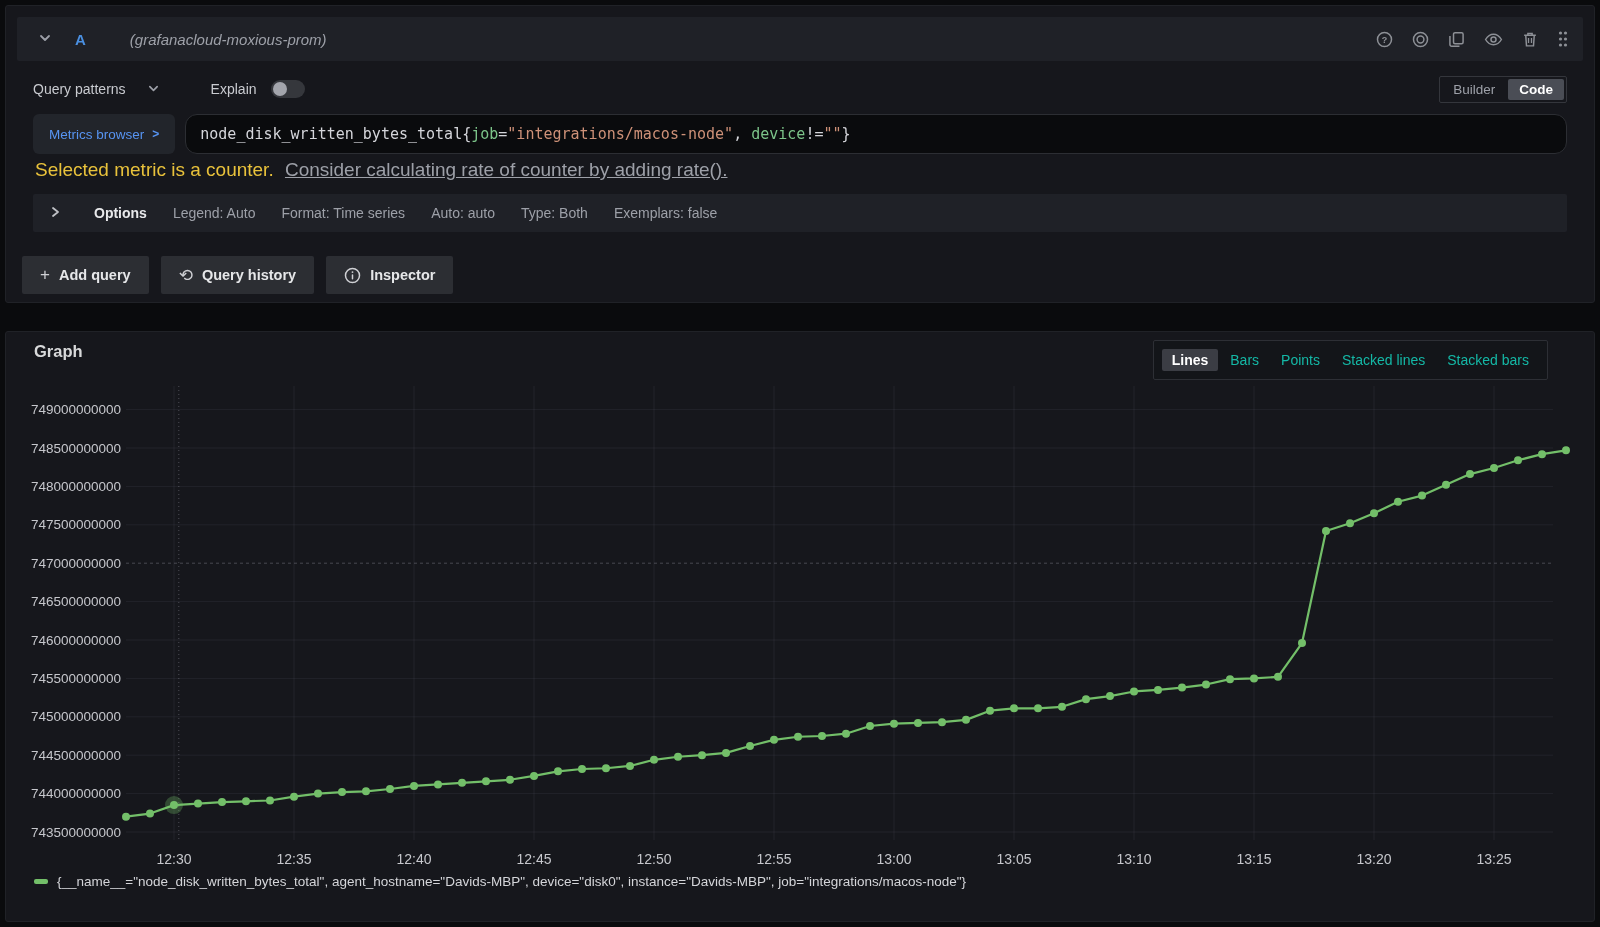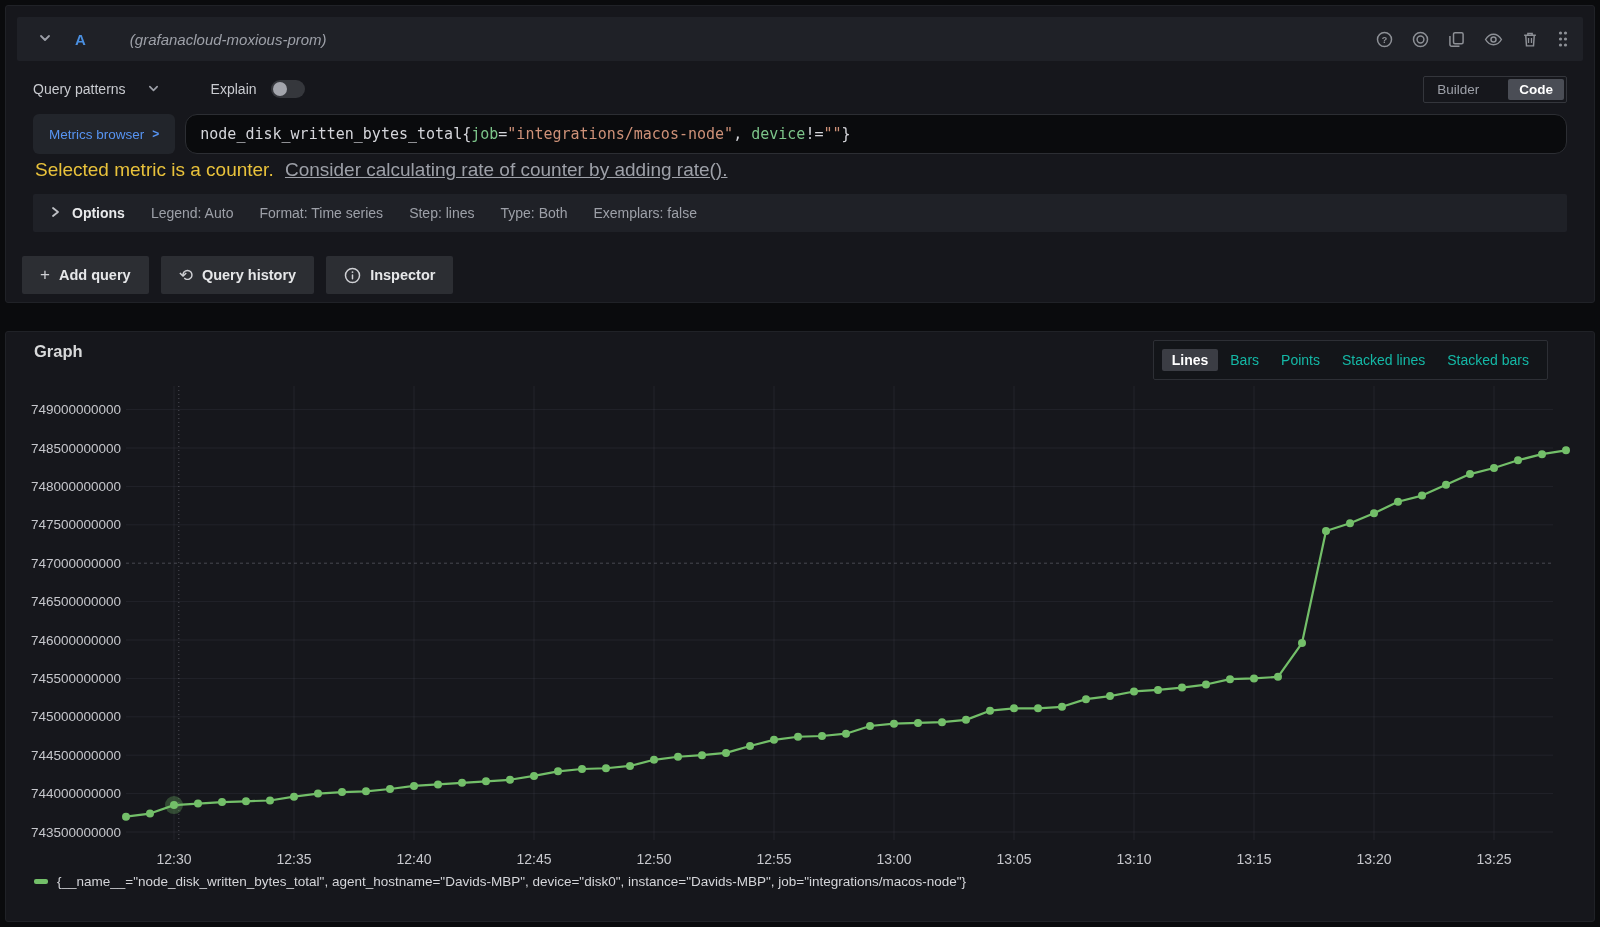--- a/index.html
+++ b/index.html
@@ -21,21 +21,21 @@
   .q-icons{margin-left:auto;display:flex;align-items:center;gap:19px;color:#8d9096}
   .q-icons svg{display:block}
 
   
   .q-toolbar{position:absolute;left:27px;top:67px;right:27px;height:32px;display:flex;align-items:center}
   .qp-label{font-size:14px;color:#c9cbd0;font-weight:500}
   .qp-chev{margin-left:22px;color:#9da0a8}
   .explain-label{margin-left:52px;font-size:14px;color:#c9cbd0;font-weight:500}
   .toggle{margin-left:14px;width:34px;height:18px;border-radius:9px;background:#35373c;position:relative;cursor:pointer}
   .toggle .knob{position:absolute;left:2px;top:2px;width:14px;height:14px;border-radius:50%;background:#a3a5ac}
-  .segmented{margin-left:auto;display:flex;align-items:stretch;border:1px solid #34363c;border-radius:2px;padding:2px;gap:18px;background:#16171c}
+  .segmented{margin-left:auto;display:flex;align-items:stretch;border:1px solid #34363c;border-radius:2px;padding:2px;gap:2px;background:#16171c}
   .seg-btn{font-size:13.5px;padding:3px 11px;border-radius:2px;color:#9da0a8;font-weight:500;display:flex;align-items:center}
   .seg-btn.active{background:#4a4d55;color:#ffffff;font-weight:bold}
 
   
   .q-row{position:absolute;left:27px;top:108px;right:27px;height:40px;display:flex}
   .metrics-browser{background:#22252b;border-radius:6px;padding:0 16px;display:flex;align-items:center;gap:8px;
     color:#5794f2;font-size:13.5px;font-weight:500}
   .metrics-browser .mb-chev{font-size:12px;font-weight:bold}
   .query-input{flex:1;margin-left:10px;background:#0a0b0d;border:1px solid #2c2e33;border-radius:12px;
     display:flex;align-items:center;padding:0 14px;
@@ -46,21 +46,21 @@
 
   
   .q-warning{position:absolute;left:29px;top:153px;font-size:19px}
   .warn-text{color:#e9c23b}
   .warn-link{color:#9da0a8;text-decoration:underline;margin-left:6px;cursor:pointer}
 
   
   .q-options{position:absolute;left:27px;top:188px;right:27px;height:38px;background:#1f2127;border-radius:2px;
     display:flex;align-items:center;padding:0 18px;box-sizing:border-box}
   .opt-chev{color:#bfc1c6;font-size:13px;font-weight:bold}
-  .opt-title{margin-left:12px;font-size:14px;font-weight:bold;color:#e8e9eb}
+  .opt-title{margin-left:34px;font-size:14px;font-weight:bold;color:#e8e9eb}
   .opt-item{margin-left:26px;font-size:14px;color:#9da0a8}
 
   
   .q-actions{position:absolute;left:16px;top:250px;display:flex;gap:12px}
   .action-btn{background:#2c2e33;border-radius:2px;height:38px;padding:0 18px;display:flex;align-items:center;gap:9px;
     font-size:14.5px;font-weight:bold;color:#e6e7e9;cursor:pointer}
   .action-btn .a-icon{font-weight:normal;color:#cfd0d4;font-size:17px;display:flex;align-items:center}
 
   
   .g-title{position:absolute;left:28px;top:10px;font-size:16.5px;font-weight:bold;color:#d8d9da}
@@ -168,21 +168,21 @@
   <div class="q-options">
     <span class="opt-chev">
       <svg width="9" height="12" viewBox="0 0 9 12">
           <polyline points="2,2 7,6 2,10" fill="none" stroke="currentColor" stroke-width="1.8" stroke-linecap="round" stroke-linejoin="round"></polyline>
         </svg>
     </span>
     <span class="opt-title">Options</span>
     <span id="options-summary" style="display:flex">
         <span class="opt-item">Legend: Auto</span>
         <span class="opt-item">Format: Time series</span>
-        <span class="opt-item">Step: lines</span>
+        <span class="opt-item">Auto: auto</span>
         <span class="opt-item">Type: Both</span>
         <span class="opt-item">Exemplars: false</span>
       </span>
   </div>
 
   <div class="q-actions">
     <span class="action-btn">
       <span class="a-icon">+</span>
       <span>Add query</span>
     </span>

